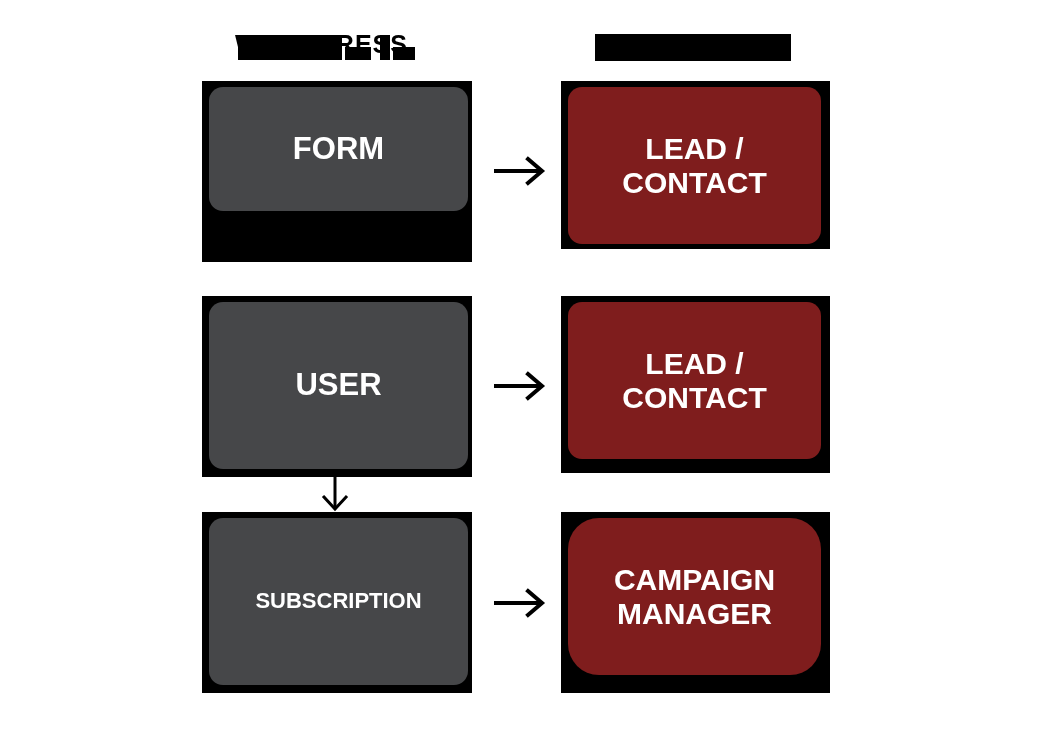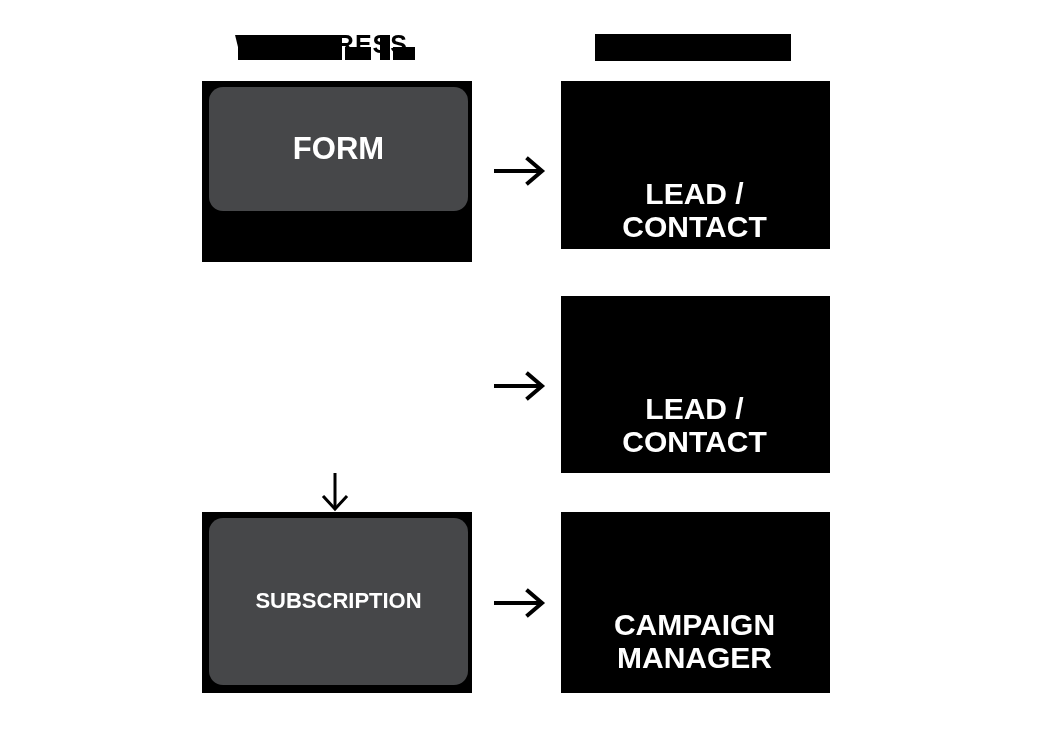--- a/index.html
+++ b/index.html
@@ -54,21 +54,21 @@
     display: flex;
     align-items: center;
     justify-content: center;
     text-align: center;
     color: #ffffff;
     font-weight: bold;
     line-height: 1.12;
     box-sizing: border-box;
   }
   .node-box.dark  { background: #464749; }
-  .node-box.blue  { background: #000000; align-items: flex-end; }
+  .node-box.blue  { background: #7f1d1d; }
 
   .node-label {
     display: block;
     white-space: pre-line;
   }
 
   .fs-lg  { font-size: 31px; }
   .fs-md  { font-size: 30px; }
   .fs-sm  { font-size: 22px; }
 
@@ -112,20 +112,26 @@
   </div>
 
   <div class="node" style="left:561px; top:81px; width:269px; height:168px;">
     <div class="node-backdrop" style="width:269px; height:168px;"></div>
     <div class="node-box blue" style="left:7px; top:6px; width:253px; height:157px;">
       <span class="node-label fs-md">LEAD /
 CONTACT</span>
     </div>
   </div>
 
+  <div class="node" style="left:202px; top:296px; width:270px; height:181px;">
+    <div class="node-backdrop" style="width:270px; height:181px;"></div>
+    <div class="node-box dark" style="left:7px; top:6px; width:259px; height:167px;">
+      <span class="node-label fs-lg">USER</span>
+    </div>
+  </div>
 
   <div class="arrow-h" style="left:492px; top:371px;">
     <svg width="56" height="30" viewBox="0 0 56 30">
       <path d="M2 15 H48" stroke="#000" stroke-width="4" fill="none"></path>
       <path d="M36 3 L50 15 L36 27" stroke="#000" stroke-width="4" fill="none" stroke-linecap="square" stroke-linejoin="miter"></path>
     </svg>
   </div>
 
   <div class="node" style="left:561px; top:296px; width:269px; height:177px;">
     <div class="node-backdrop" style="width:269px; height:177px;"></div>
@@ -151,19 +157,19 @@
 
   <div class="arrow-h" style="left:492px; top:588px;">
     <svg width="56" height="30" viewBox="0 0 56 30">
       <path d="M2 15 H48" stroke="#000" stroke-width="4" fill="none"></path>
       <path d="M36 3 L50 15 L36 27" stroke="#000" stroke-width="4" fill="none" stroke-linecap="square" stroke-linejoin="miter"></path>
     </svg>
   </div>
 
   <div class="node" style="left:561px; top:512px; width:269px; height:181px;">
     <div class="node-backdrop" style="width:269px; height:181px;"></div>
-    <div class="node-box blue" style="left:7px; top:6px; width:253px; height:157px;">
+    <div class="node-box blue" style="left:7px; top:6px; width:253px; height:157px;border-radius:31px;">
       <span class="node-label fs-md">CAMPAIGN
 MANAGER</span>
     </div>
   </div>
 
 </div>
 
 </body></html>

